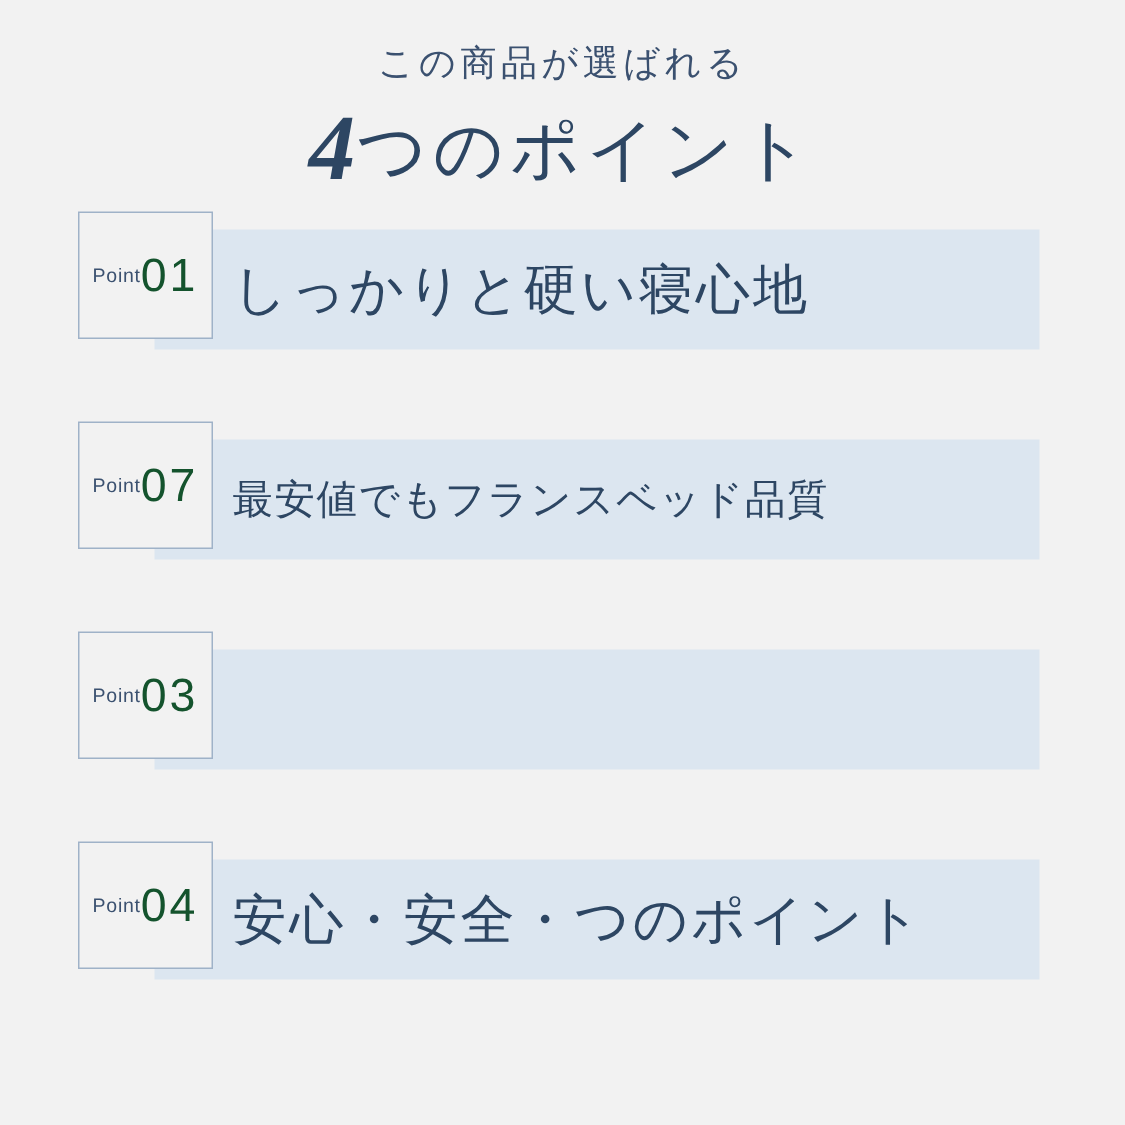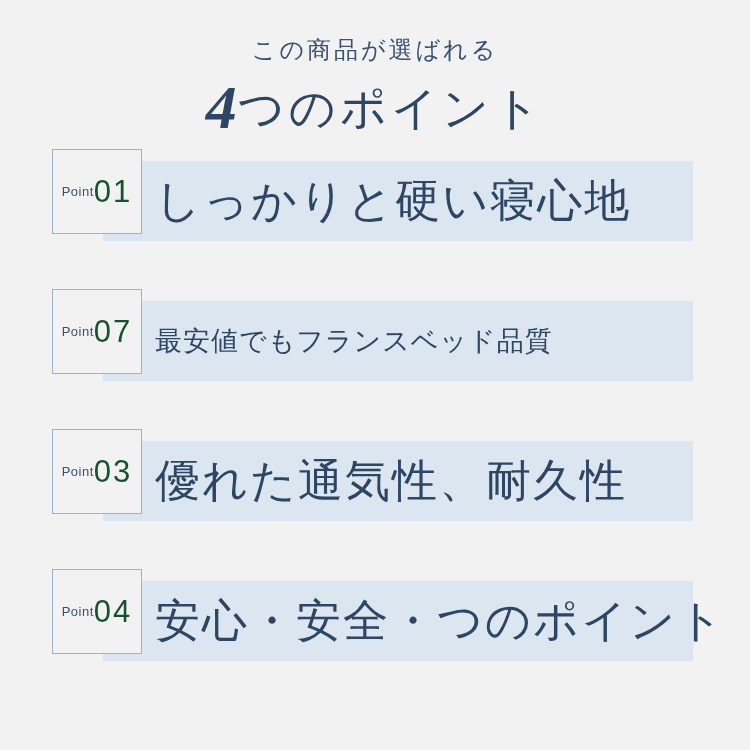--- a/index.html
+++ b/index.html
@@ -18,21 +18,21 @@
   .page {
     position: relative;
     width: 750px;
     height: 750px;
     box-sizing: border-box;
   }
 
   
   .heading {
     text-align: center;
-    padding-top: 34px;
+    padding-top: 26px;
   }
   .heading-sub {
     font-size: 24px;
     letter-spacing: 3px;
     color: #3b5170;
     font-family: "Liberation Serif", "DejaVu Serif", serif;
   }
   .heading-main {
     margin-top: 6px;
     color: #2d4663;
@@ -109,21 +109,21 @@
     left: 155px;
     top: 0;
     height: 80px;
     display: flex;
     align-items: center;
     z-index: 2;
     color: #2d4663;
     white-space: nowrap;
     font-family: "Liberation Serif", "DejaVu Serif", serif;
   }
-  .point-text.size-lg { font-size: 45px; letter-spacing: 2px; font-family: Liberation Serif, serif; }
+  .point-text.size-lg { font-size: 36px; letter-spacing: 2px; font-family: Liberation Serif, serif; }
   .point-text.size-md { font-size: 27px; letter-spacing: 1px; }
 
   
   #row-1 { margin-top: 2px; }
 </style>
 </head>
 <body>
 
 <div class="page">
 
@@ -153,21 +153,20 @@
       </div>
       <div class="point-text size-md">最安値でもフランスベッド品質</div>
     </div>
 
     <div class="point-row">
       <div class="bar"></div>
       <div class="badge">
         <div class="badge-label">Point</div>
         <div class="badge-num">03</div>
       </div>
-      <div class="point-text size-lg">優れた通気性、耐久性</div>
     </div>
 
     <div class="point-row">
       <div class="bar"></div>
       <div class="badge">
         <div class="badge-label">Point</div>
         <div class="badge-num">04</div>
       </div>
       <div class="point-text size-lg">安心・安全・つのポイント</div>
     </div>

